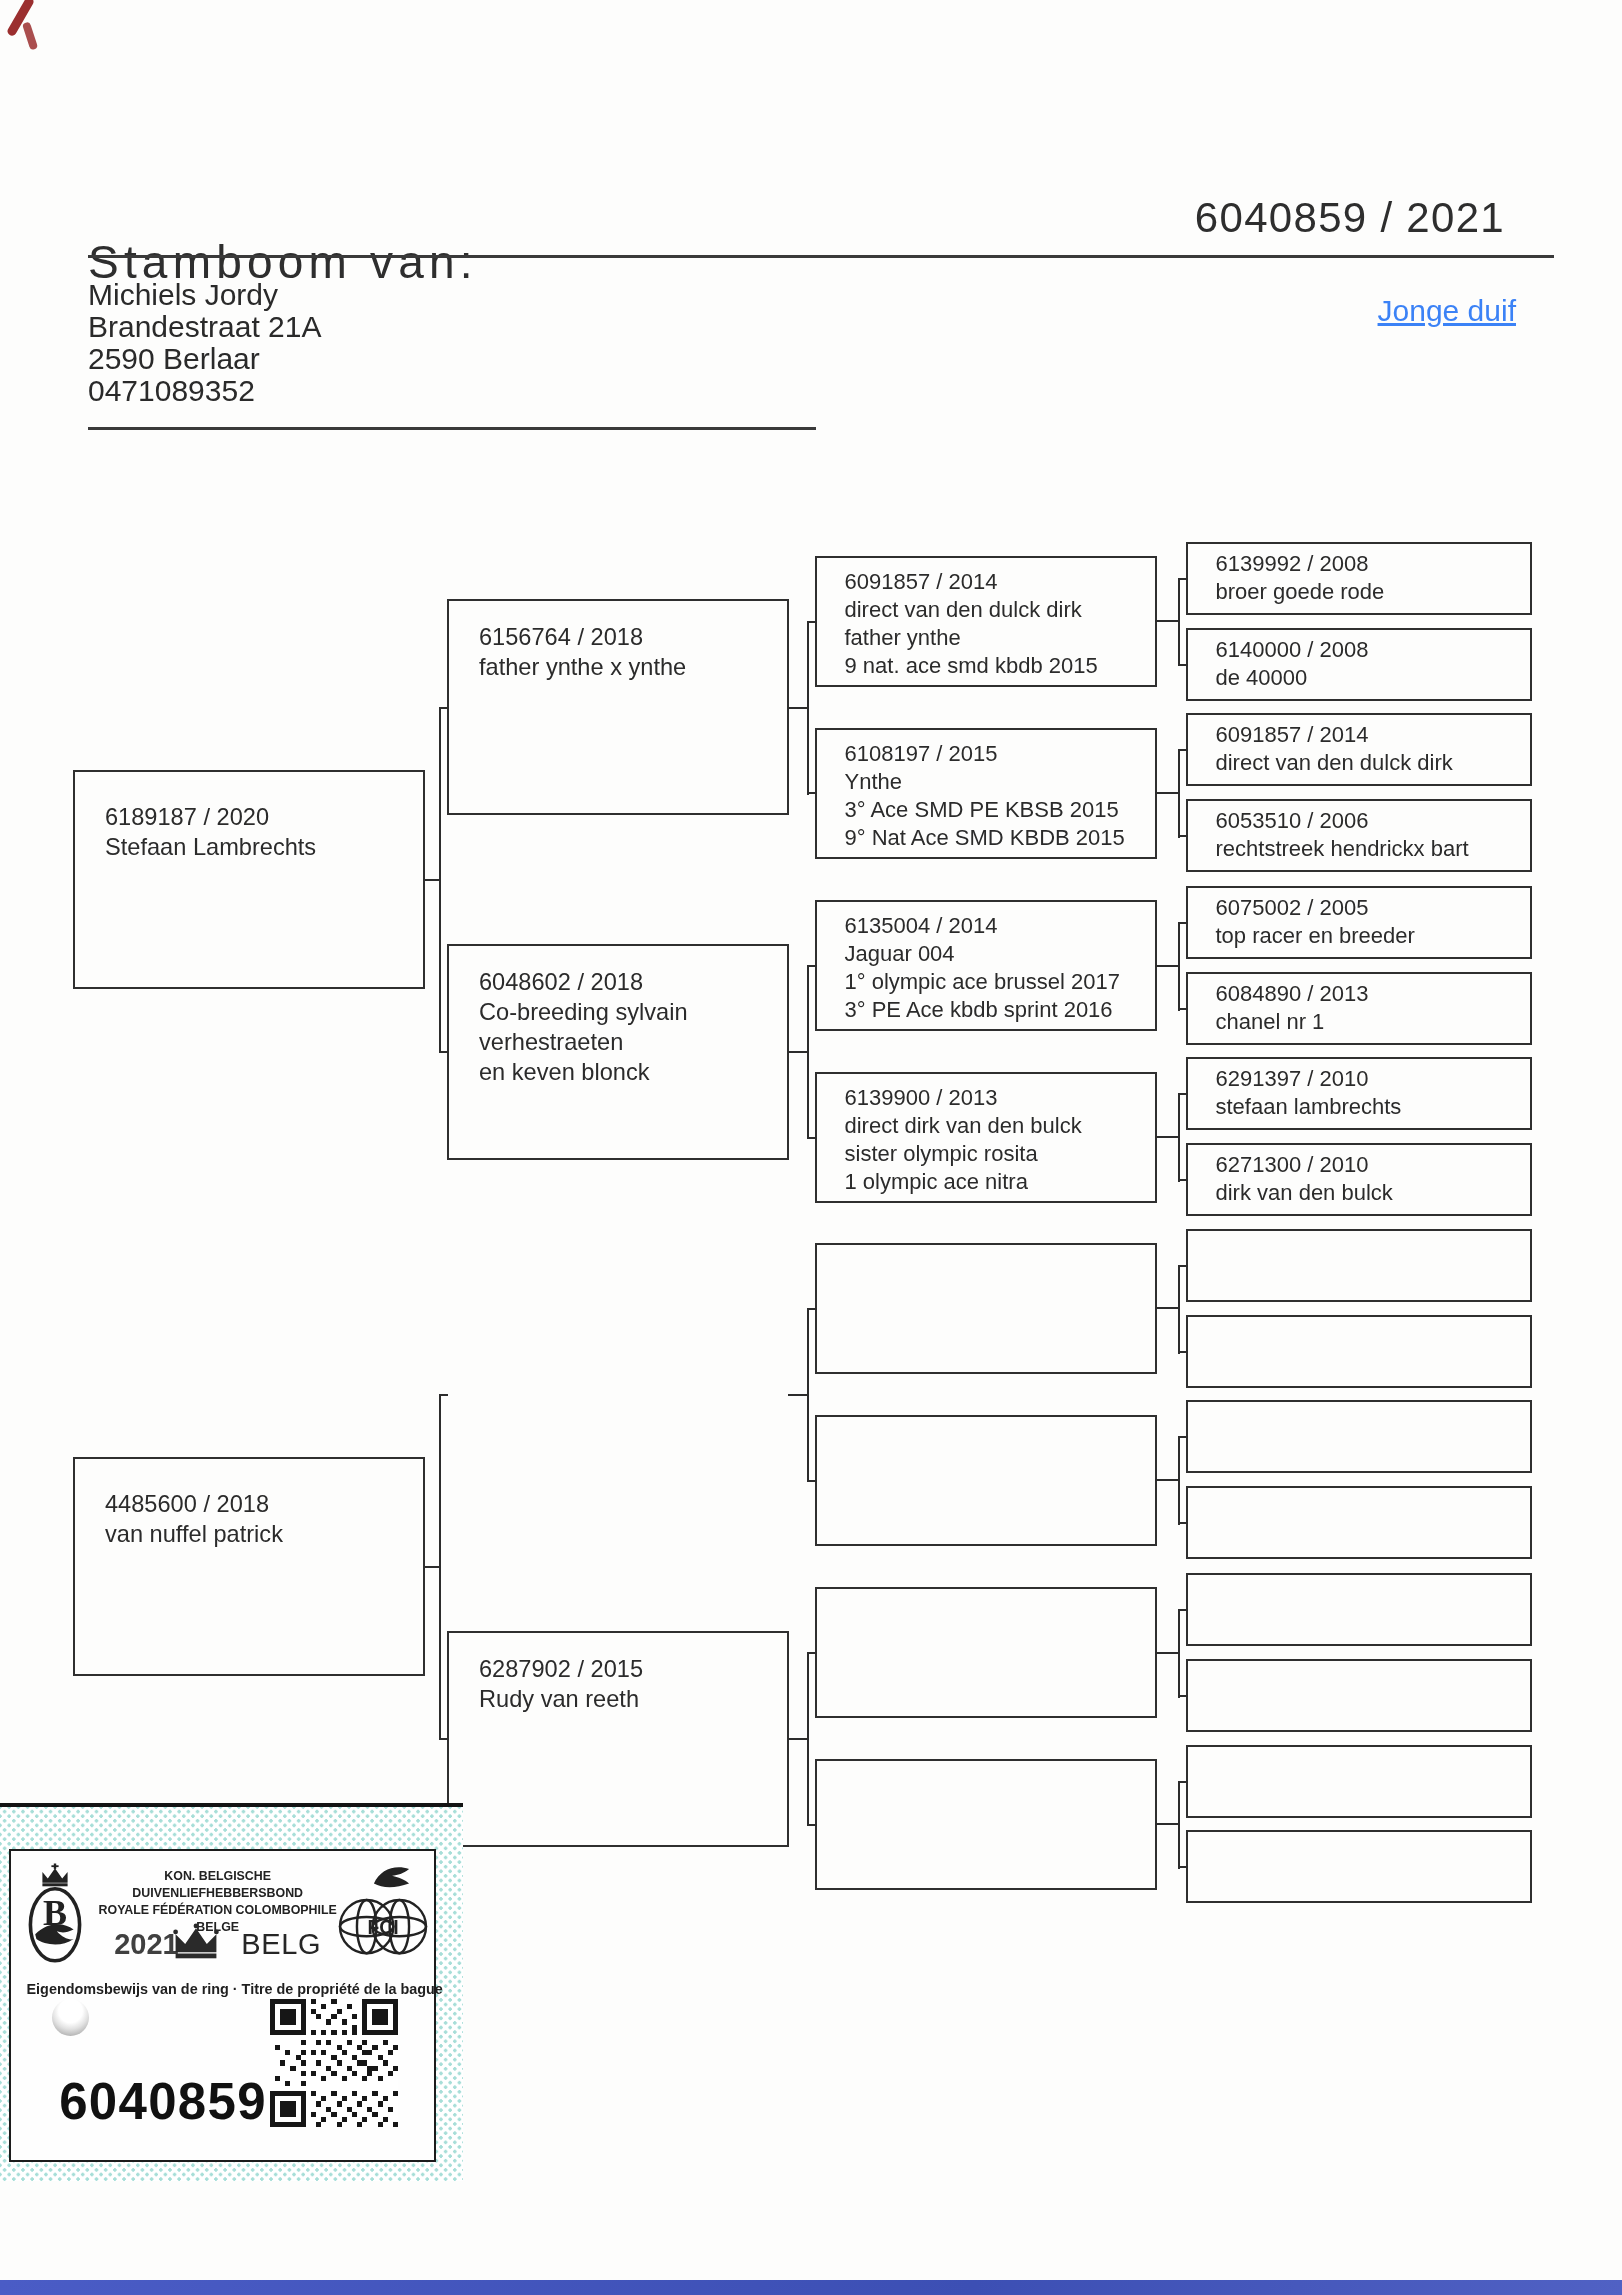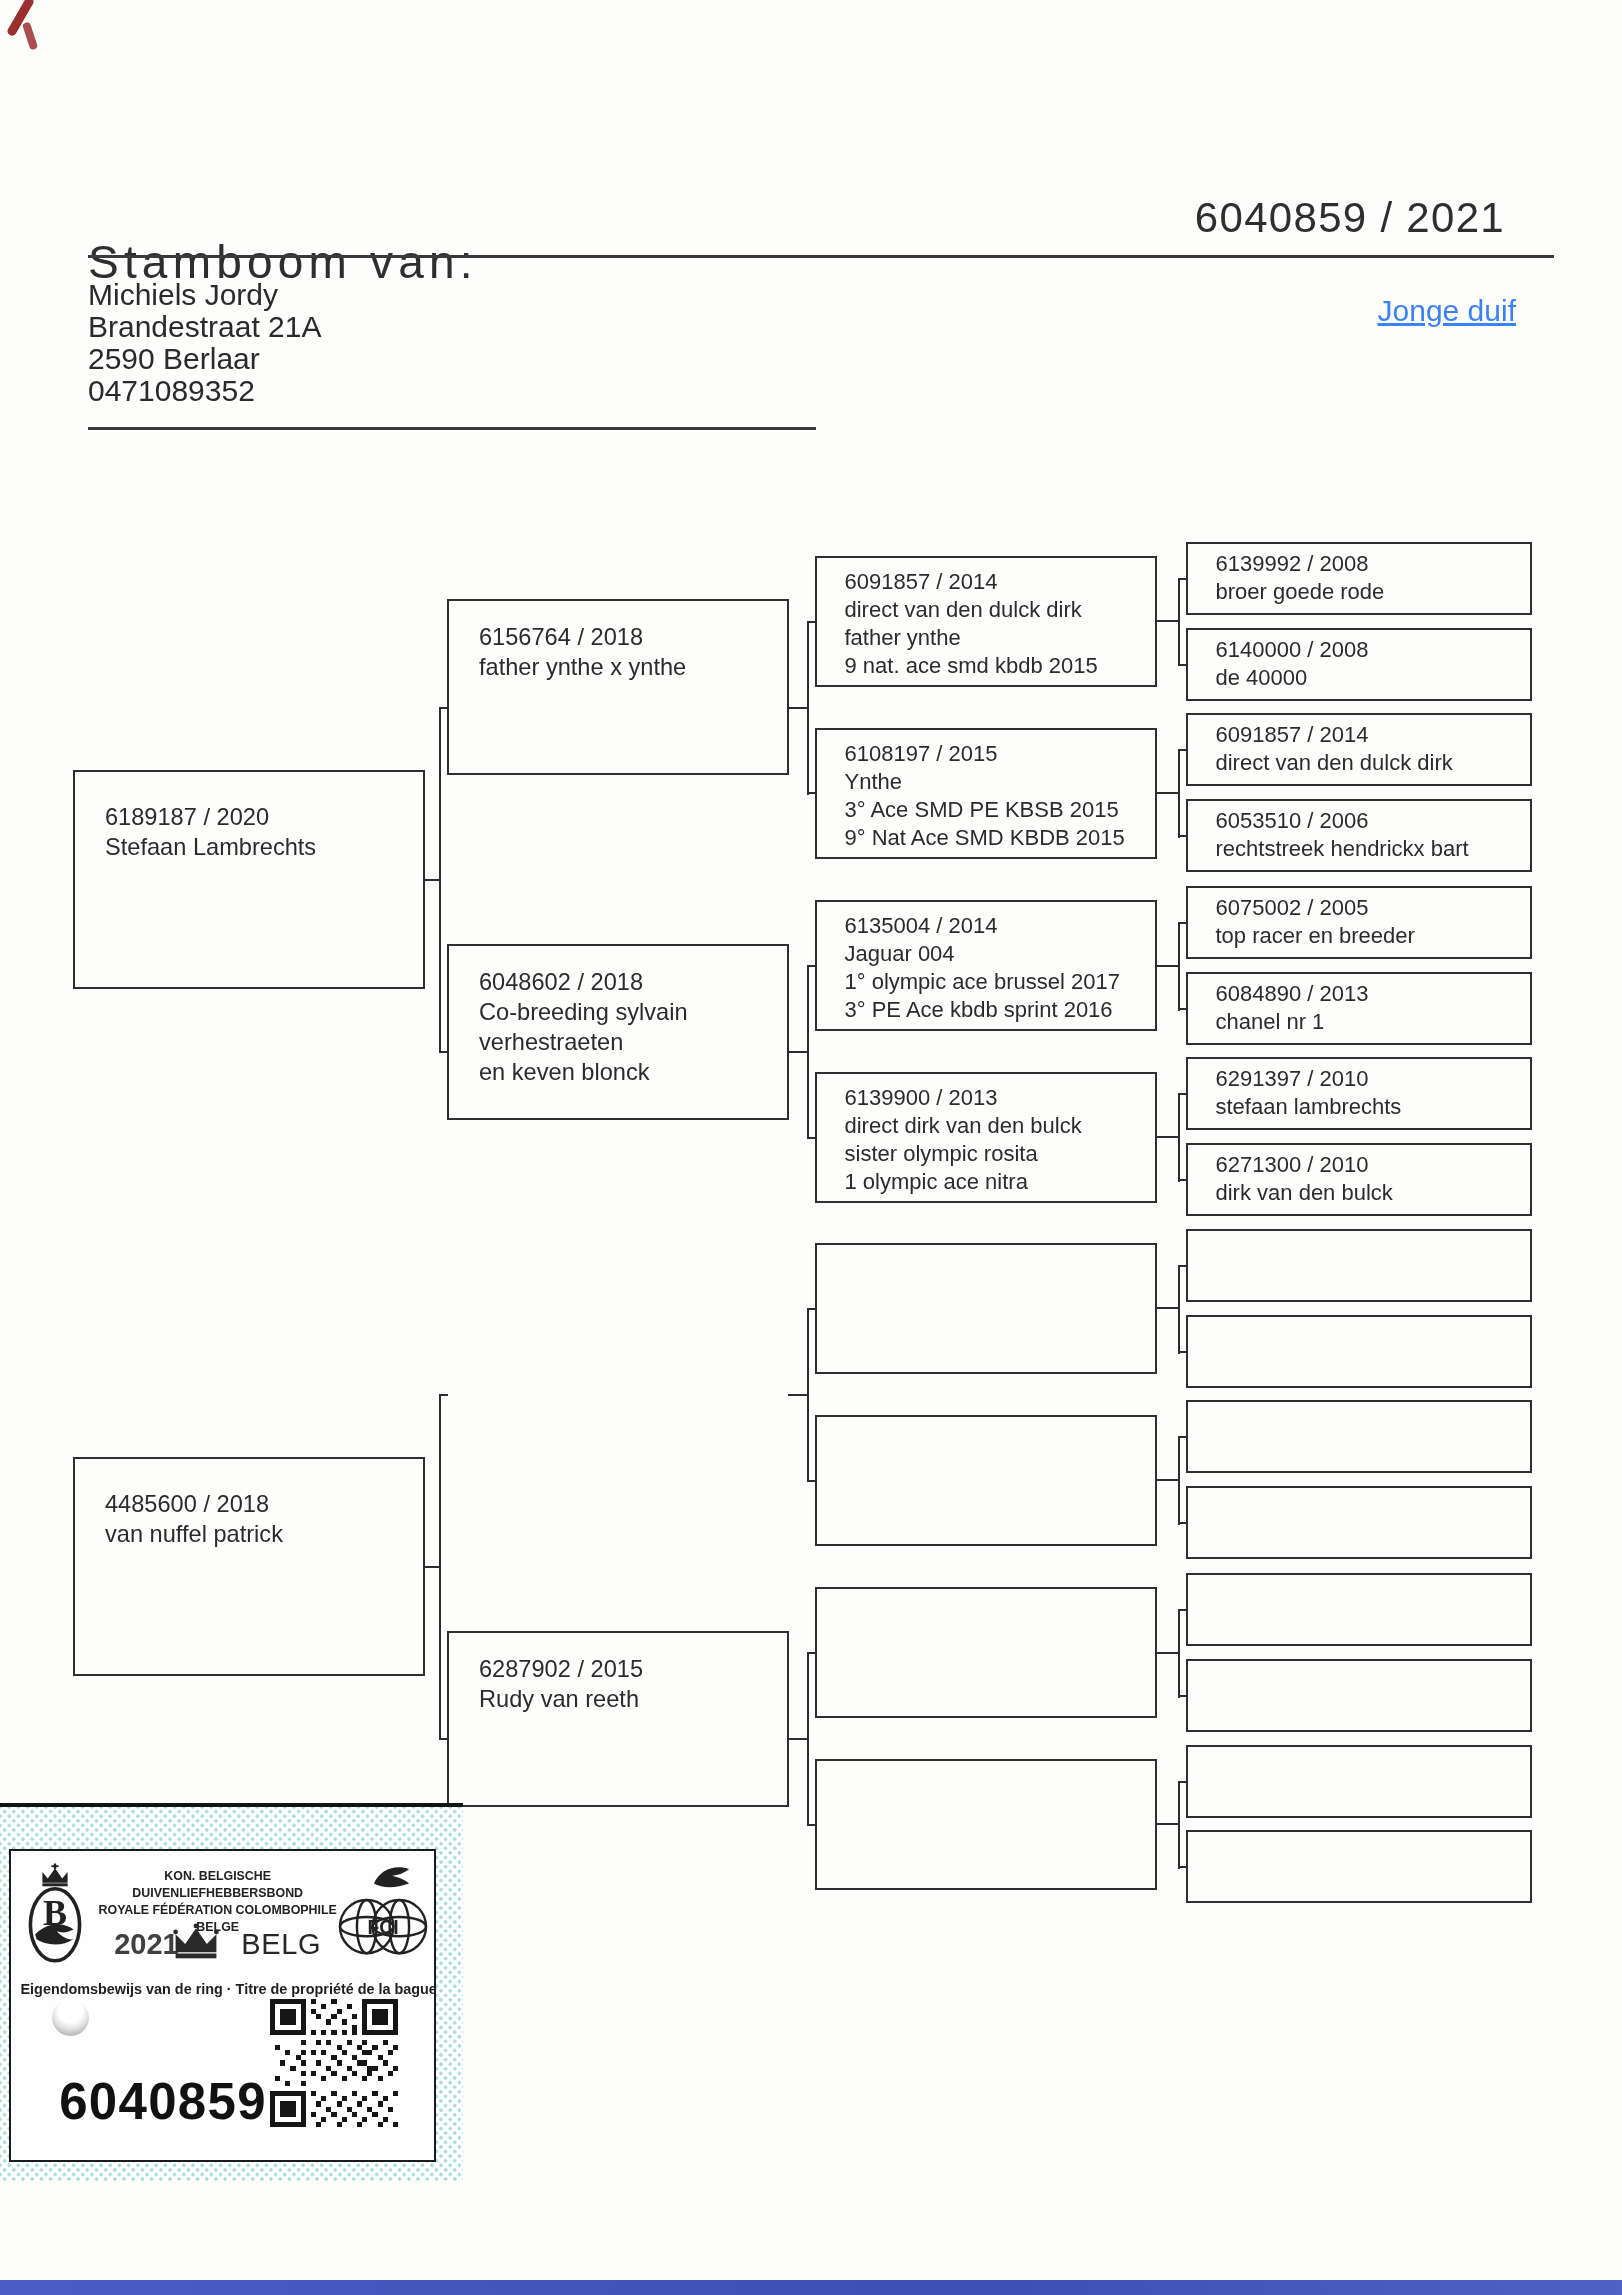--- a/index.html
+++ b/index.html
@@ -12,41 +12,41 @@
   .ring-year { position:absolute; right:118px; top:194px; font-size:42px; letter-spacing:1.3px; color:#2e2e2e; }
   .rule1 { position:absolute; left:88px; top:255px; width:1466px; height:2.6px; background:#3a3a3a; }
   .owner { position:absolute; left:88px; top:279px; font-size:30px; line-height:32px; color:#2a2a2a; white-space:pre-line; }
   .bird-type { position:absolute; right:107px; top:294px; font-size:30px; color:#3b82f6;text-decoration:underline; }
   .rule2 { position:absolute; left:88px; top:427px; width:728px; height:2.6px; background:#3a3a3a; }
 
   
   .box { position:absolute; border:2px solid #2f2f2f; }
   .box .ring, .box .desc { white-space:pre-line; }
   .g1 { width:352px; height:219px; padding:30px 30px; font-size:23.6px; line-height:30px; }
-  .g2 { width:342px; height:176px; padding:21px 30px; font-size:23.6px; line-height:30px; }
+  .g2 { width:342px; height:216px; padding:21px 30px; font-size:23.6px; line-height:30px; }
   .g3 { width:342px; height:131px; padding:9.8px 27.5px; font-size:22px; line-height:28px; }
   .g4 { width:346px; height:73px; padding:5.9px 27.5px;  font-size:22px; line-height:28px; }
 
   .ln { position:absolute; background:#2c2c2c; }
 
   
   .sticker { position:absolute; left:0; top:1803px; width:463px; height:378px; }
   .sticker-topline { position:absolute; left:0; top:0; width:463px; height:3.9px; background:#141414; }
   .sticker-dots { position:absolute; left:0; top:3.9px; width:463px; height:374px; background-color:#ffffff;
      background-image: radial-gradient(circle, #a7ded8 1.5px, rgba(255,255,255,0) 1.9px),
                        radial-gradient(circle, #a7ded8 1.5px, rgba(255,255,255,0) 1.9px);
      background-size:9.2px 9.2px; background-position:0 0, 4.6px 4.6px; }
   .sticker-inner { position:absolute; left:9.2px; top:46px; width:427px; height:313px; background:#fefefe; border:2.6px solid #1c1c1c; }
   .fed-text { position:absolute; left:73px; top:17px; width:267px; text-align:center; font-size:12.4px; line-height:17px; font-weight:bold; color:#222; white-space:pre-line; }
   .year-label { position:absolute; left:103px; top:77px; font-size:29px; font-weight:bold; color:#404040; }
   .belg-label { position:absolute; left:230px; top:77px; font-size:29px; font-weight:normal; color:#262626; letter-spacing:0.7px; }
   .crown-mid { position:absolute; left:161px; top:71px; }
   .logo-left { position:absolute; left:17px; top:11.8px; }
   .logo-fci { position:absolute; left:326px; top:11.8px; }
-  .ownership { position:absolute; left:4px; top:130px; width:427px; text-align:center; font-size:14.4px; font-weight:bold; color:#1f1f1f; }
+  .ownership { position:absolute; left:10px; top:130px; width:427px; text-align:center; font-size:14.4px; font-weight:bold; color:#1f1f1f; }
   .hole { position:absolute; left:41px; top:148px; width:37px; height:37px; border-radius:50%;
      background: radial-gradient(circle at 50% 32%, #ffffff 38%, #e2e2e2 58%, #8f8f8f 100%); }
   .big-ring { position:absolute; left:48px; top:221px; font-size:51px; font-weight:bold; letter-spacing:1.3px; color:#111; }
   .qr { position:absolute; left:259px; top:148px; width:128px; height:128px; }
 
   
   .blue-bar { position:absolute; left:0; top:2280px; width:1623px; height:15.7px; background:linear-gradient(90deg,#4a5cc6,#3c4fb4 60%,#5061c4); }
   .red-mark-a { position:absolute; left:15.7px; top:-5.2px; width:9.2px; height:43px; background:#9b2f2f; border-radius:4.6px; transform:rotate(30deg); }
   .red-mark-b { position:absolute; left:26px; top:22px; width:7.9px; height:27.5px; background:#9b2f2f; opacity:.85; border-radius:3.9px; transform:rotate(-18deg); }
 </style>

